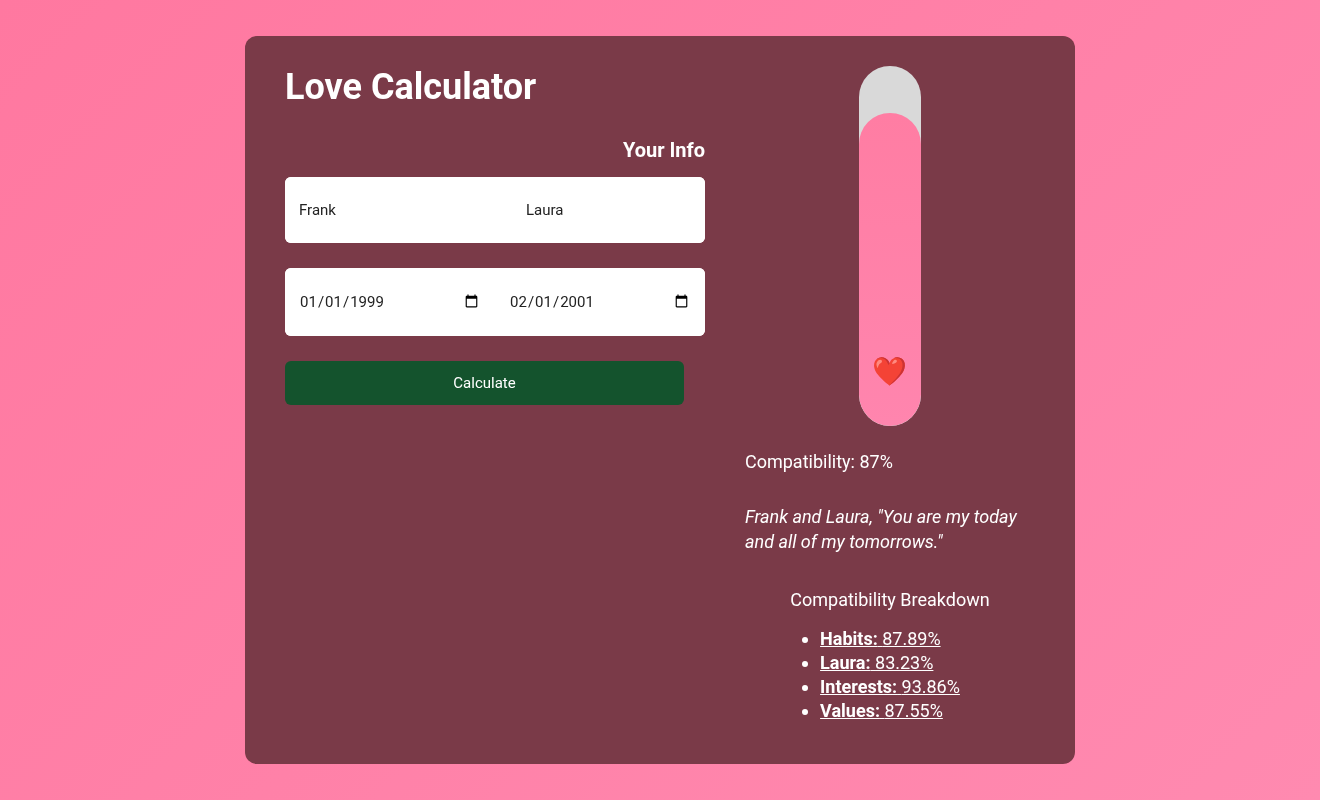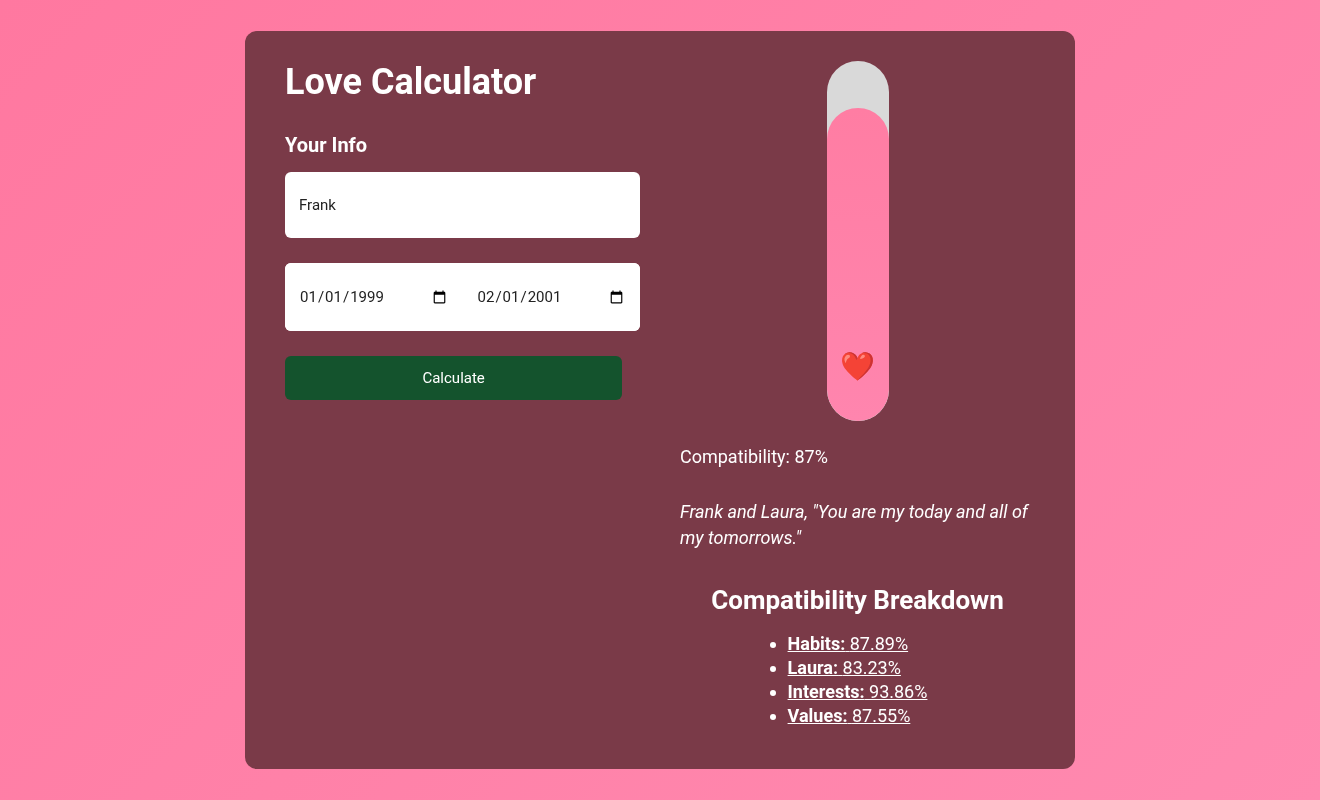--- a/index.html
+++ b/index.html
@@ -46,21 +46,21 @@
       margin-bottom: 30px;
     }
     
     .input-headers {
       display: flex;
       margin-bottom: 15px;
     }
     
     .input-headers h3 {
       flex: 1;
-      text-align: left;
+      text-align: right;
       font-size: 20px;
       font-weight: 700;
     }
     
     .input-row {
       display: flex;
       background: white;
       border-radius: 6px;
       margin-bottom: 25px;
       overflow: hidden;
@@ -126,22 +126,22 @@
     
     .quote-text {
       align-self: flex-start;
       font-size: 18px;
       font-style: italic;
       margin-bottom: 35px;
       line-height: 1.4;
     }
     
     .breakdown-heading {
-      font-size: 26px;
-      font-weight: 700;
+      font-size: 18px;
+      font-weight: 400;
       margin-bottom: 18px;
     }
     
     .breakdown-list {
       align-self: center;
       list-style: disc;
       text-decoration: underline;
     }
     
     .breakdown-list li {
@@ -160,20 +160,21 @@
 <div class="card">
   <div class="left-panel">
     <h1>Love Calculator</h1>
     
     <div class="input-headers">
       <h3>Your Info</h3>
     </div>
     
     <div class="input-row">
       <input type="text" value="Frank" placeholder="Your name" style="">
+      <input type="text" value="Laura" placeholder="Partner's name" style="">
     </div>
     
     <div class="input-row">
       <input type="date" value="1999-01-01" style="">
       <input type="date" value="2001-02-01" style="">
     </div>
     
     <button class="calculate-btn">Calculate</button>
   </div>
 

